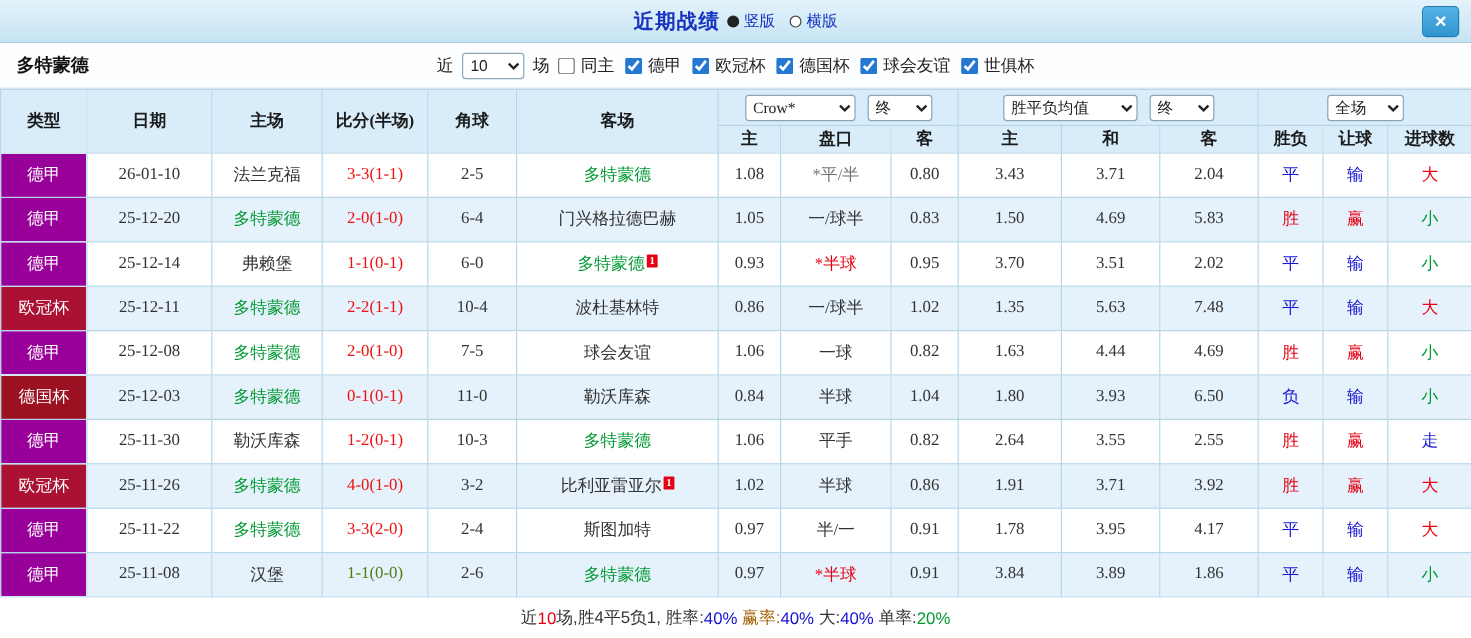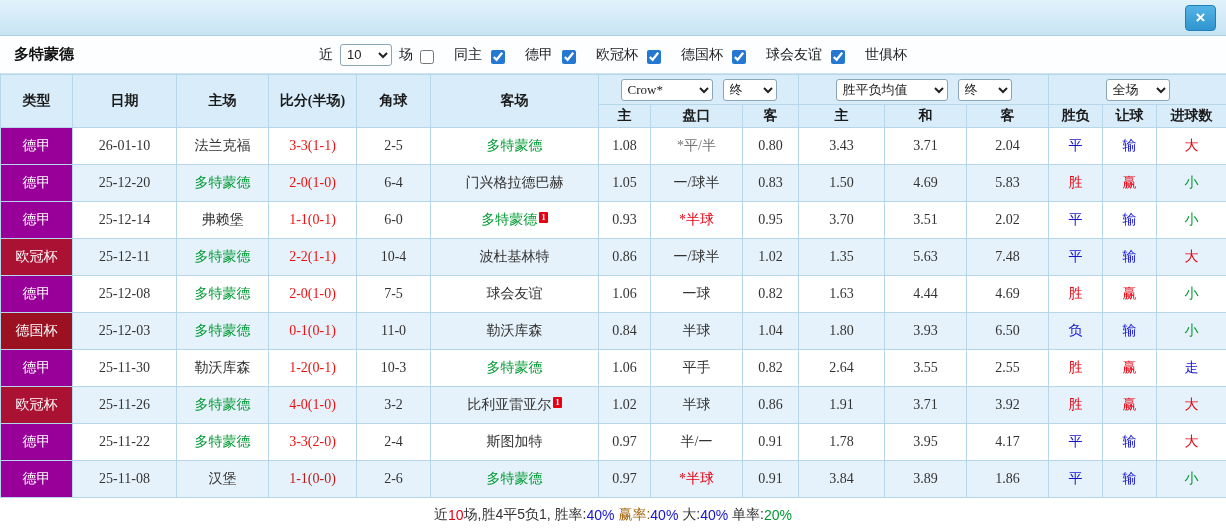--- a/index.html
+++ b/index.html
@@ -26,21 +26,21 @@
     background:linear-gradient(180deg,#55b4e6,#2f94cf); border:1px solid #1f7fb7; border-radius:4px;
     color:#fff; font-size:17px; font-weight:bold; line-height:24px; text-align:center; cursor:pointer;
   }
   
   .filterbar {
     height:38px; background:#fdfeff; border-bottom:1px solid #cfe3f0;
     display:flex; align-items:center; position:relative;
   }
   .team-name { position:absolute; left:14px; font-size:15px; font-weight:bold; color:#111; }
   .filter-center { margin:0 auto; display:flex; align-items:center; gap:7px; }
-  .filter-center label { display:flex; align-items:flex-end; gap:20px; cursor:pointer; }
+  .filter-center label { display:flex; align-items:center; gap:5px; cursor:pointer; }
   .filter-center input[type=checkbox] { width:14px; height:14px; accent-color:#2478d2; }
   
   select.sel {
     font-family:inherit; font-size:13px; height:22px; padding:0 2px;
     background:#fff; border:1px solid #8aa6b8; border-radius:3px; color:#222;
   }
   .sel-count { width:52px; }
   .sel-book  { width:92px; }
   .sel-period{ width:54px; }
   .sel-avg   { width:112px; }
@@ -60,20 +60,33 @@
     display:inline-block; background:#e60012; color:#fff; font-size:9px; line-height:11px;
     padding:0 2px; margin-left:2px; vertical-align:4px; border-radius:1px; font-weight:bold;
   }
   
   .summary { height:33px; background:#fff; display:flex; align-items:center; justify-content:center; font-size:14px; }
 </style>
 </head>
 <body>
 
 <div class="titlebar">
+  <div class="title-center">
+    <span class="main-title">近期战绩</span>
+    <span class="radio-group">
+        <span class="radio-opt">
+          <span class="rdot sel"></span>
+          <span class="lbl">竖版</span>
+        </span>
+        <span class="radio-opt">
+          <span class="rdot"></span>
+          <span class="lbl">横版</span>
+        </span>
+      </span>
+  </div>
   <div class="close-btn">×</div>
 </div>
 
 <div class="filterbar">
   <span class="team-name">多特蒙德</span>
   <div class="filter-center">
     <span>近</span>
     <select class="sel sel-count">
       <option>10</option>
     </select>
@@ -324,21 +337,21 @@
         <td>3.95</td>
         <td>4.17</td>
         <td style="color: rgb(20, 20, 210);">平</td>
         <td style="color: rgb(20, 20, 210);">输</td>
         <td style="color: rgb(230, 0, 18);">大</td>
       </tr>
       <tr class="alt">
         <td class="c-league" style="background: rgb(153, 0, 153);">德甲</td>
         <td>25-11-08</td>
         <td><span>汉堡</span></td>
-        <td style="color: #b91c1c;">1-1(0-0)</td>
+        <td style="color: #4d7c0f;">1-1(0-0)</td>
         <td>2-6</td>
         <td><span style="color: rgb(0, 153, 51);">多特蒙德</span></td>
         <td>0.97</td>
         <td style="color: rgb(230, 0, 18);">*半球</td>
         <td>0.91</td>
         <td>3.84</td>
         <td>3.89</td>
         <td>1.86</td>
         <td style="color: rgb(20, 20, 210);">平</td>
         <td style="color: rgb(20, 20, 210);">输</td>

